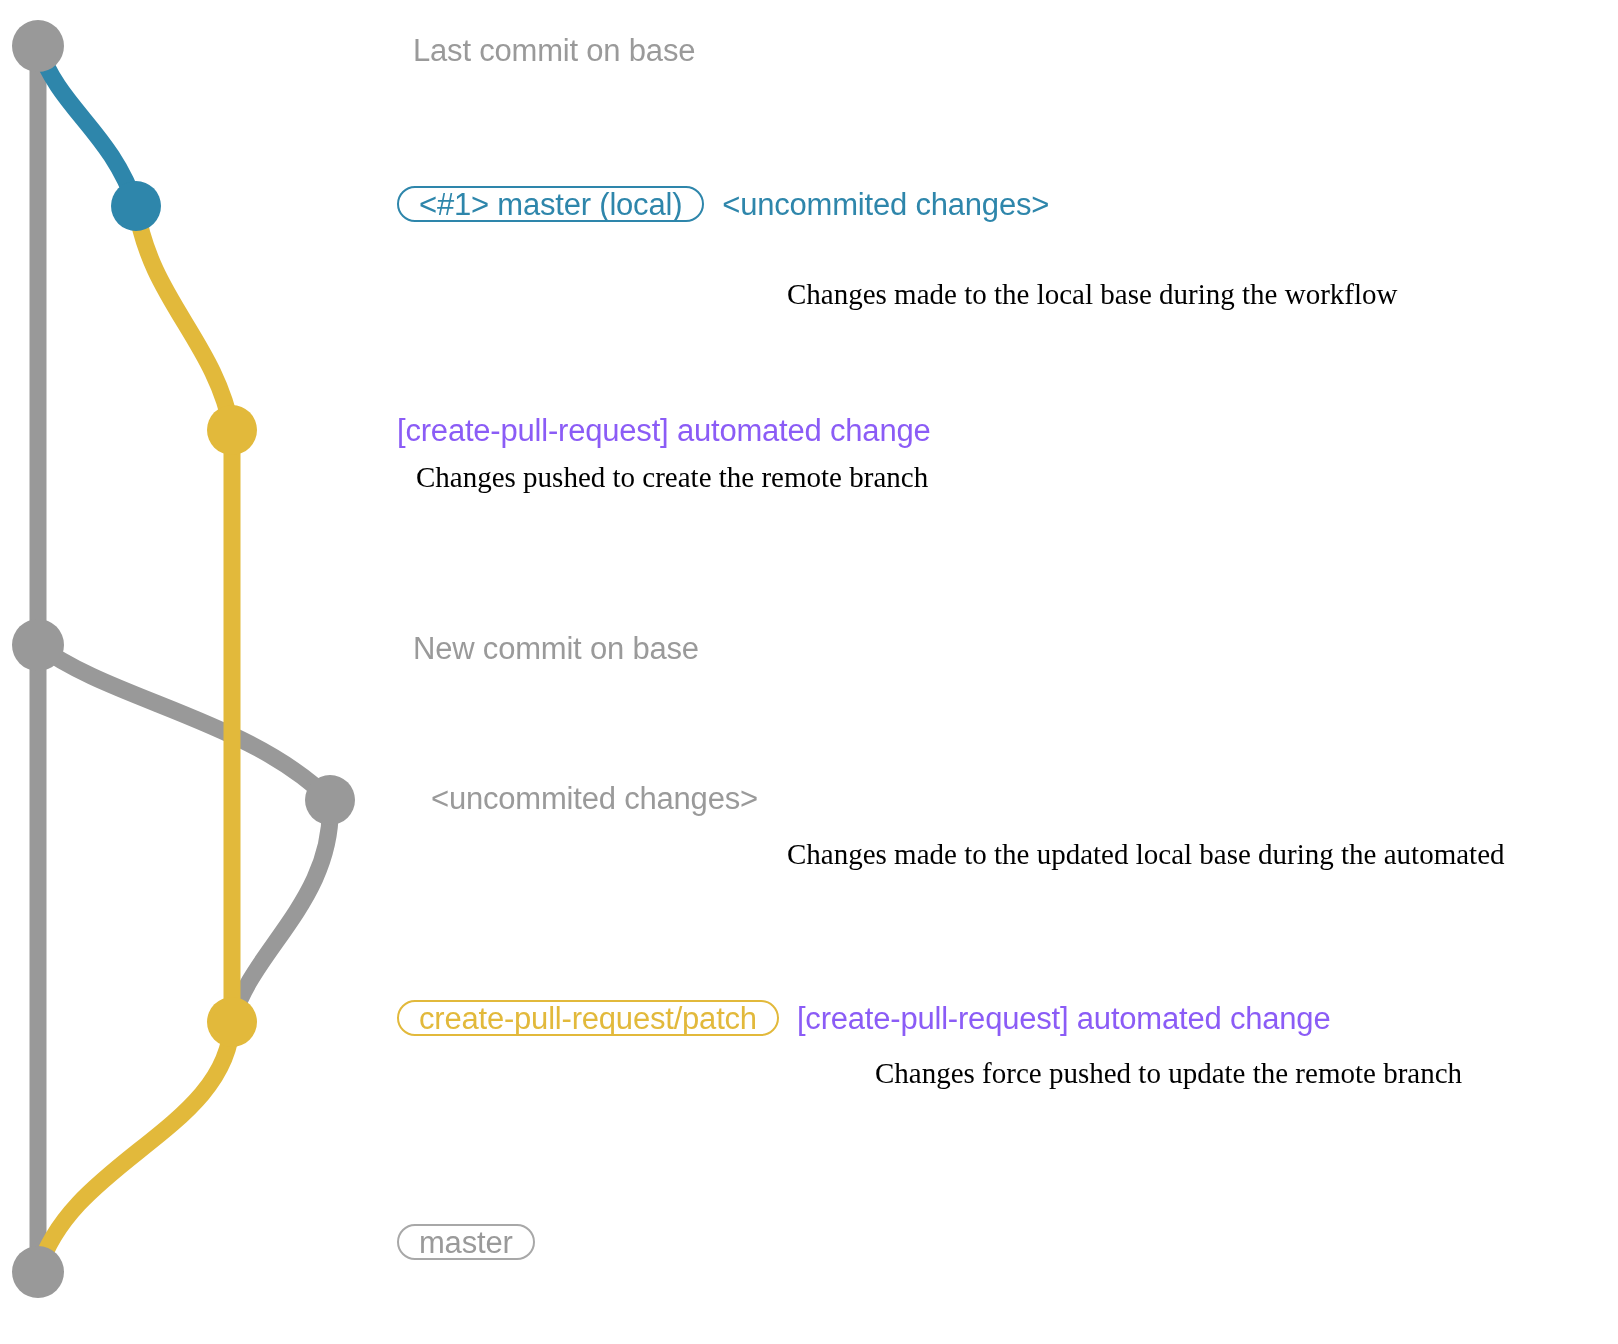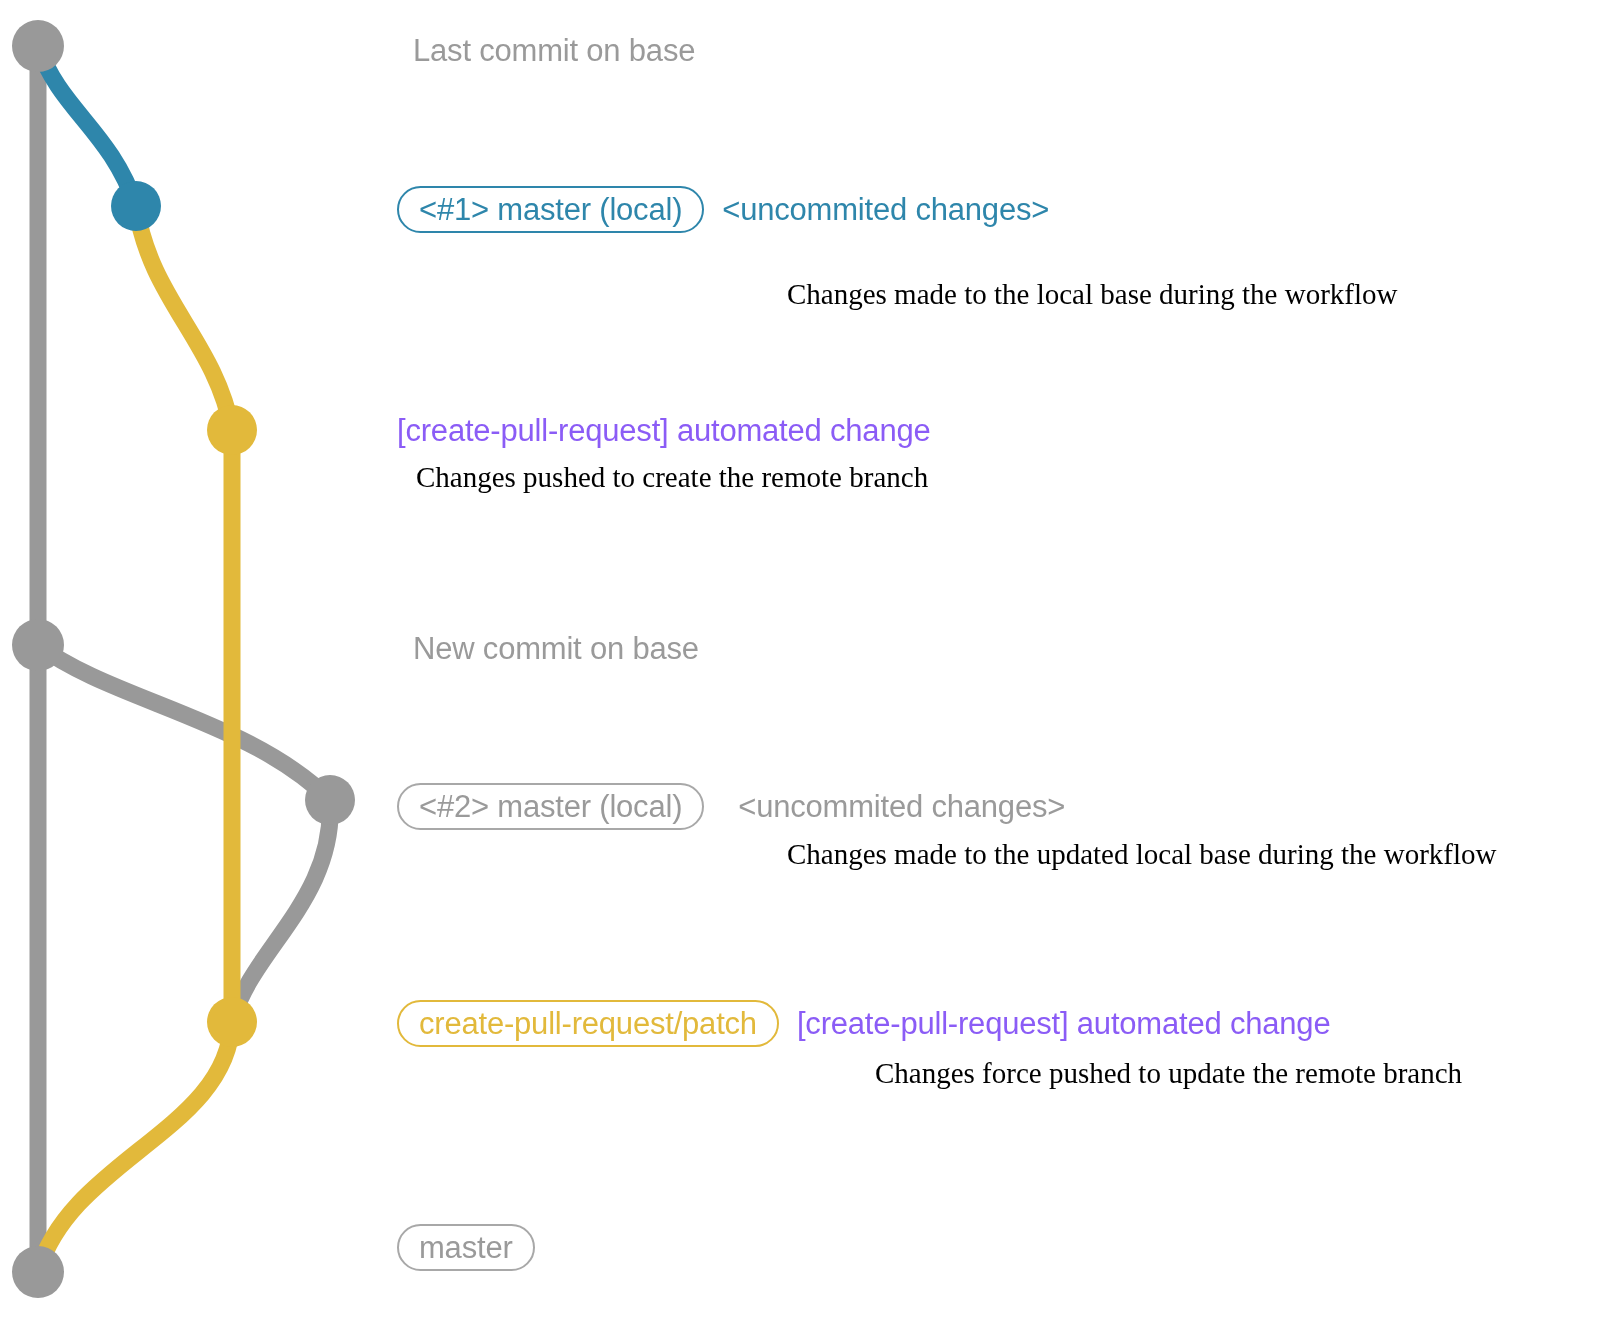--- a/index.html
+++ b/index.html
@@ -42,21 +42,21 @@
   .subject.gray  { color: #9a9a9a; margin-left: 16px; }
   .subject.blue  { color: #2e86ab; }
   .subject.gold  { color: #8b5cf6; }
 
   
   .badge {
     display: inline-flex;
     align-items: center;
     justify-content: center;
     box-sizing: border-box;
-    height: 47px;
+    height: 36px;
     padding: 0 20px;
     border-radius: 24px;
     border: 2px solid currentColor;
     font-family: "Liberation Sans", sans-serif;
     font-size: 31px;
     line-height: 1;
     letter-spacing: -0.2px;
     background: transparent;
   }
   .badge.gray { color: #9a9a9a; border-color: #a8a8a8; }
@@ -117,25 +117,24 @@
 <div class="row" style="left:397px; top:415px;">
   <span class="subject gold">[create-pull-request] automated change</span>
 </div>
 <div class="desc" style="left:416px; top:463px;">Changes pushed to create the remote branch</div>
 
 <div class="row" style="left:397px; top:633px;">
   <span class="subject gray">New commit on base</span>
 </div>
 
 <div class="row" style="left:397px; top:783px;">
-  <span class="badge gray">&lt;#2&gt; master (local)</span>
   <span class="badge-gap"></span>
   <span class="subject gray">&lt;uncommited changes&gt;</span>
 </div>
-<div class="desc" style="left:787px; top:840px;">Changes made to the updated local base during the workflow</div>
+<div class="desc" style="left:787px; top:840px;">Changes made to the updated local base during the automated</div>
 
 <div class="row" style="left:397px; top:1000px;">
   <span class="badge gold">create-pull-request/patch</span>
   <span class="badge-gap"></span>
   <span class="subject gold">[create-pull-request] automated change</span>
 </div>
 <div class="desc" style="left:875px; top:1059px;">Changes force pushed to update the remote branch</div>
 
 <div class="row" style="left:397px; top:1224px;">
   <span class="badge gray">master</span>

